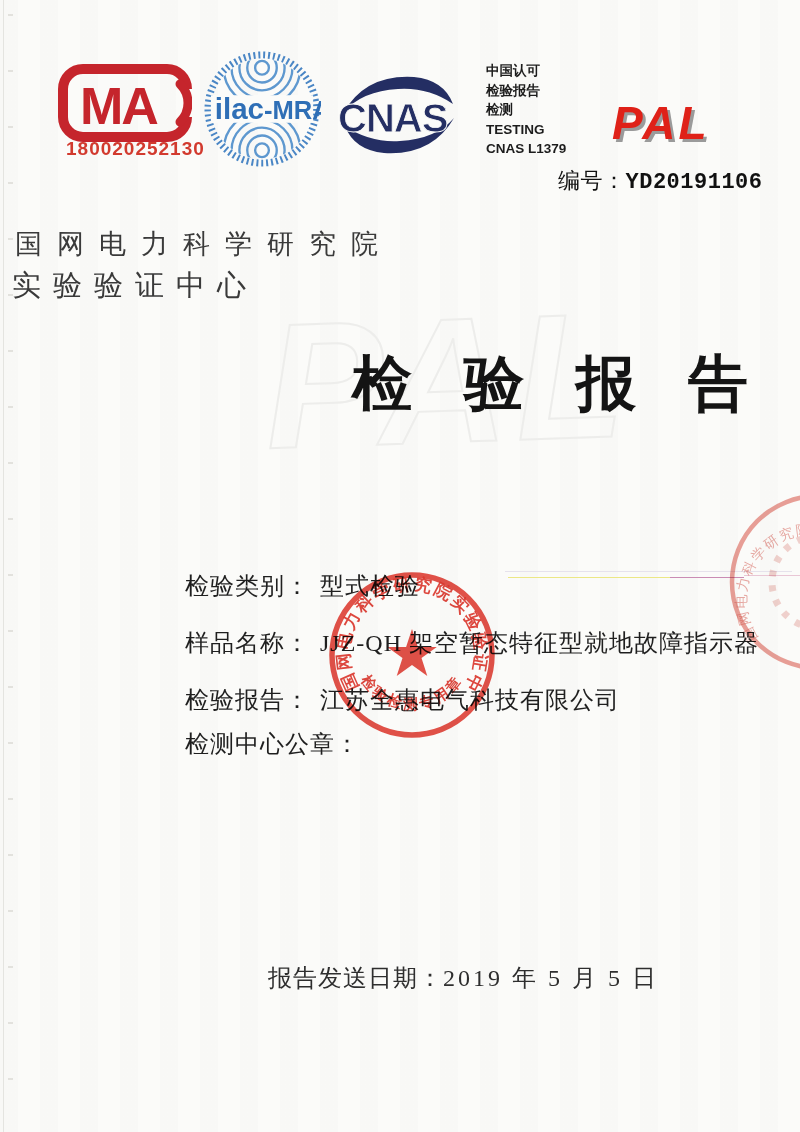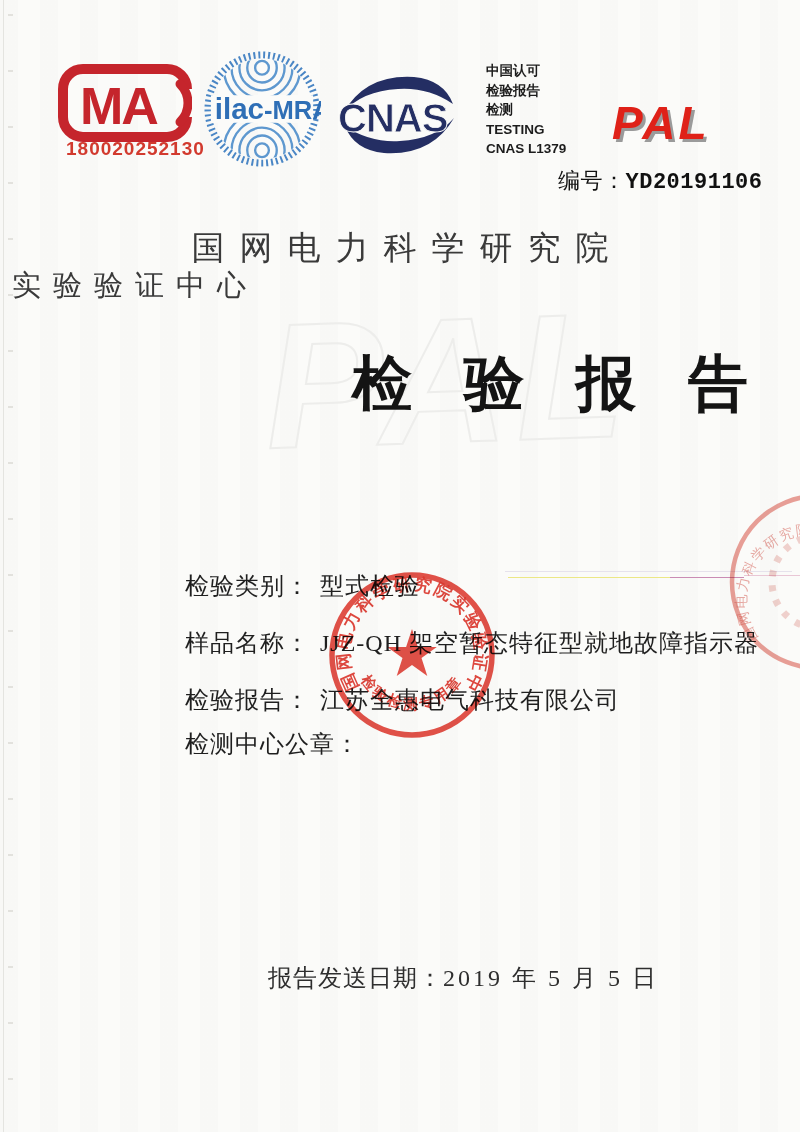--- a/index.html
+++ b/index.html
@@ -25,22 +25,22 @@
   .cma-num{position:absolute;left:66px;top:138px;color:#d23a2e;font-family:"Liberation Sans",sans-serif;
     font-weight:bold;font-size:19px;letter-spacing:1px;}
   .accred{position:absolute;left:478px;top:61px;font-family:"Liberation Sans",sans-serif;
     font-weight:bold;font-size:13.5px;line-height:19.5px;color:#1c1c1c;margin-left:8px;}
   .pal{position:absolute;left:612px;top:96px;font-family:"Liberation Sans",sans-serif;
     font-style:italic;font-weight:800;font-size:46px;color:#df2118;letter-spacing:3px;
     text-shadow:3px 3px 0 #9a9a9a;}
   .report-no{position:absolute;left:558px;top:166px;font-size:22px;color:#111;letter-spacing:.5px;}
   .report-no b{font-family:Liberation Mono, monospace;font-weight:600;}
 
-  .inst1{position:absolute;left:0;width:100%;top:226px;text-align:center;
-    font-size:33px;color:#3a3a3a;letter-spacing:15px;text-indent:15px;}
+  .inst1{position:absolute;left:0;width:100%;top:226px;
+    font-size:27px;color:#3a3a3a;letter-spacing:15px;text-indent:15px;}
   .inst2{position:absolute;left:0;width:100%;top:266px;text-align:left;
     font-size:29px;color:#3a3a3a;letter-spacing:12px;text-indent:12px;}
 
   .watermark{position:absolute;left:265px;top:292px;font-family:"Liberation Sans",sans-serif;
     font-style:italic;font-weight:bold;font-size:178px;line-height:1;color:transparent;
     -webkit-text-stroke:2px #ededeb;letter-spacing:8px;transform:rotate(-2deg);user-select:none;}
   .big-title{position:absolute;left:0;width:100%;top:344px;text-align:right;
     font-family:"Liberation Sans",sans-serif;font-weight:700;font-size:60px;color:#141414;
     letter-spacing:52px;text-indent:52px;}
 

